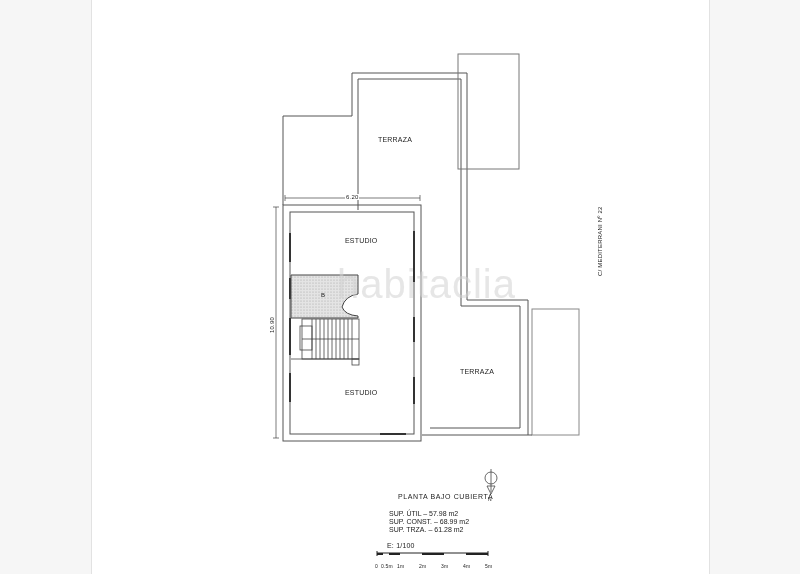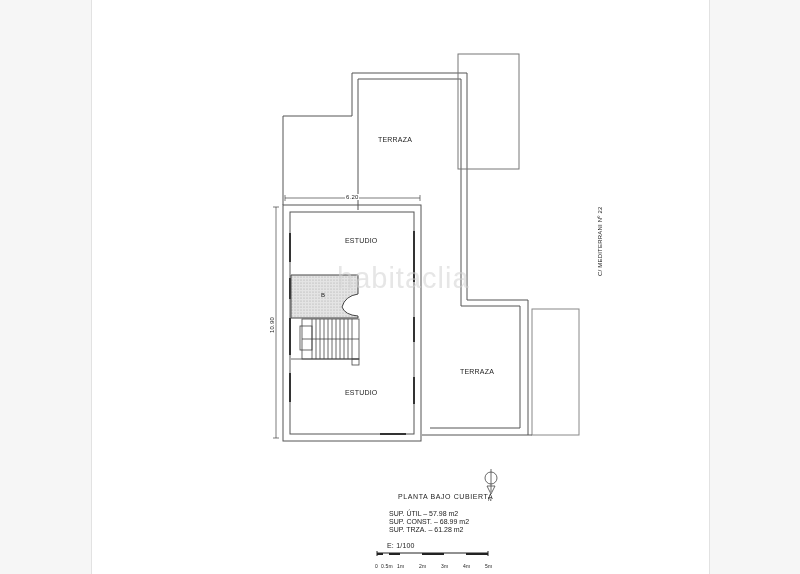--- a/index.html
+++ b/index.html
@@ -2,21 +2,21 @@
 <html><head>
 <meta charset="utf-8">
 <style>
   html, body { margin:0; padding:0; }
   body { width:800px; height:574px; background:#f6f6f6; position:relative; overflow:hidden; font-family:"Liberation Sans", sans-serif; }
   .page { position:absolute; left:91px; top:0; width:617px; height:574px; background:#ffffff; border-left:1px solid #e2e2e2; border-right:1px solid #e2e2e2; }
   .plan { position:absolute; left:0; top:0; width:800px; height:574px; }
   .lbl { position:absolute; font-size:7px; color:#222; letter-spacing:0.2px; white-space:nowrap; }
   .tiny { font-size:5px; }
   .rot { transform:rotate(-90deg); transform-origin:left top; }
-  .watermark { position:absolute; left:337px; top:262px; font-size:29px; color:rgba(210,210,210,0.55); font-family:"Liberation Sans", sans-serif; letter-spacing:1px; }
+  .watermark { position:absolute; left:337px; top:262px; font-size:40px; color:rgba(210,210,210,0.55); font-family:"Liberation Sans", sans-serif; letter-spacing:1px; }
   .info { position:absolute; font-size:7px; color:#222; line-height:8px; white-space:nowrap; }
 </style>
 </head>
 <body>
 
 <div class="page"></div>
 
 <svg class="plan" viewBox="0 0 800 574" xmlns="http://www.w3.org/2000/svg">
   <defs>
     <pattern id="hatch" width="3" height="3" patternUnits="userSpaceOnUse">

